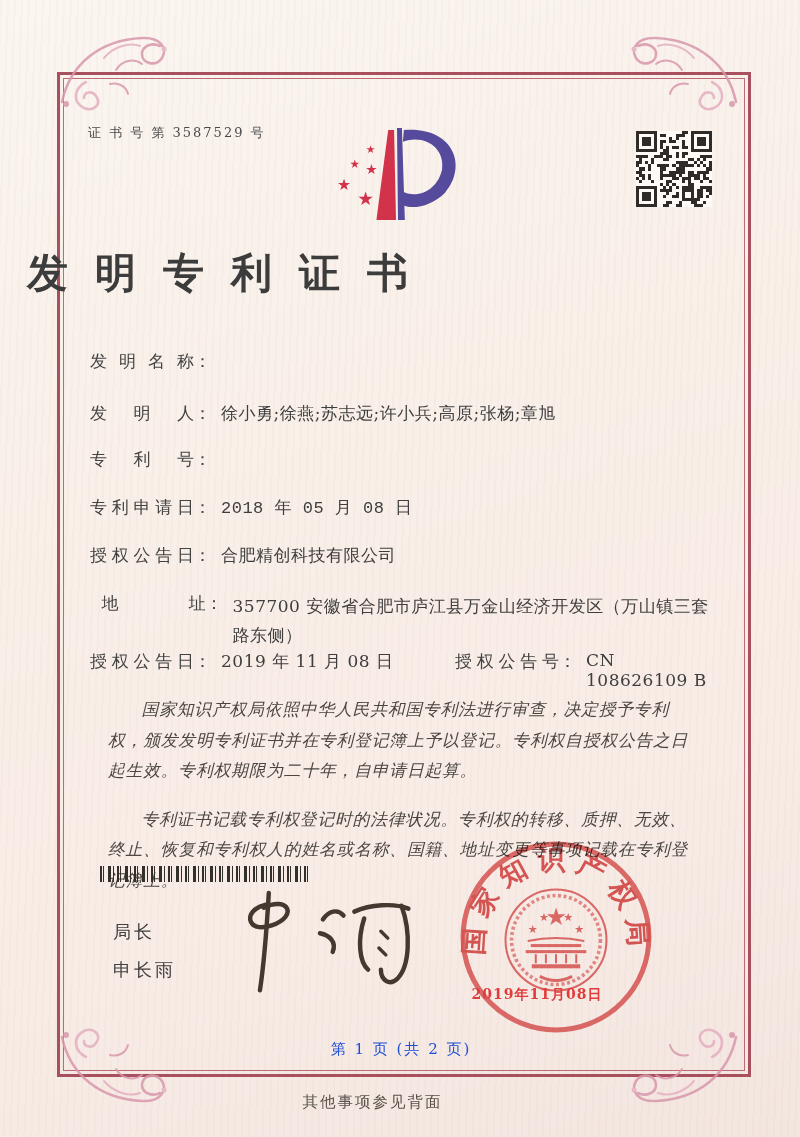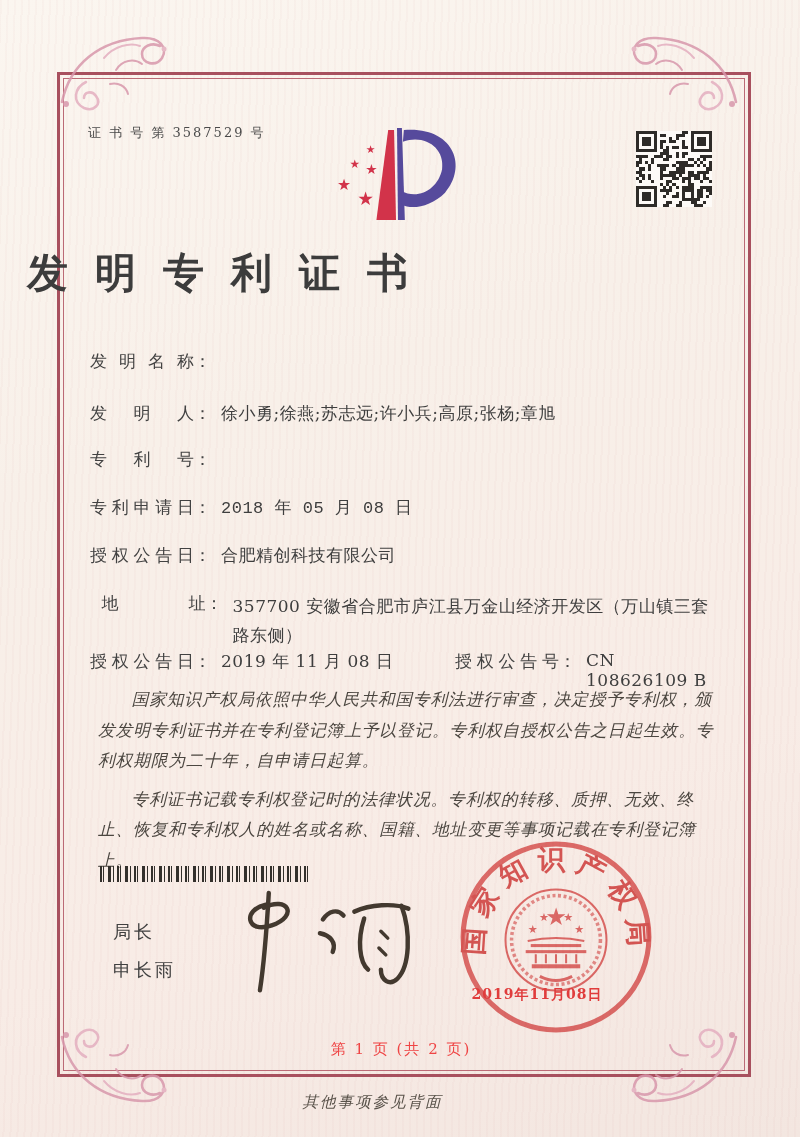--- a/index.html
+++ b/index.html
@@ -39,44 +39,44 @@
   .row .val{margin-left:10px;letter-spacing:.5px;}
   .r1{top:350px;align-items:center;} .r2{top:402px;} .r3{top:448px;} .r4{top:496px;font-family:Liberation Mono, monospace;} .r5{top:544px;} .r6{top:592px;justify-content:center;}
   .r6 .val{max-width:478px;line-height:29px;}
   .r7{top:650px;}
   .grant-right{position:absolute;left:365px;top:0;display:flex;}
   .grant-left{display:flex;}
   .paras{
     position:absolute;left:90px;top:676px;width:632px;z-index:3;
     font-size:16.8px;line-height:30.5px;color:#4b4640;font-style:italic;letter-spacing:.8px;
   }
-  .paras p{margin:8px;text-indent:2em;}
+  .paras p{margin:18px;text-indent:2em;}
   .barcode{
     position:absolute;left:100px;top:866px;width:212px;height:16px;z-index:3;
     background:repeating-linear-gradient(90deg,
       #33302c 0 2px, transparent 2px 3px,
       #33302c 3px 4px, transparent 4px 8px,
       #33302c 8px 11px, transparent 11px 13px,
       #33302c 13px 14px, transparent 14px 17px);
   }
   .officer{position:absolute;left:113px;top:920px;z-index:3;font-size:18px;color:#404040;letter-spacing:3px;}
   .officer div{margin-bottom:14px;}
   .signature{position:absolute;left:205px;top:888px;width:220px;height:118px;z-index:4;}
   .seal{position:absolute;left:455px;top:836px;width:202px;height:202px;z-index:4;mix-blend-mode:multiply;opacity:.93;}
   .seal-date{
     position:absolute;left:437px;top:986px;width:200px;text-align:center;z-index:5;
     color:#e03c3c;font-weight:bold;font-size:14px;letter-spacing:1px;
   }
   .page-info{
     position:absolute;left:57px;width:688px;top:1040px;text-align:center;z-index:3;
-    font-size:15px;color:#ef4444;letter-spacing:2px;
+    font-size:15px;color:#1d4ed8;letter-spacing:2px;
   }
   .back-note{
     position:absolute;left:0;right:55px;top:1092px;text-align:center;z-index:3;
-    font-size:15.5px;color:#59524a;font-style:italic;letter-spacing:2px;
+    font-size:15.5px;color:#59524a;letter-spacing:2px;
   }
 </style>
 </head>
 <body>
 
 <svg width="0" height="0" style="position:absolute">
   <defs>
     <g id="flourish" fill="none" stroke="#d898ac" stroke-width="2.6" stroke-linecap="round">
       <path d="M6,78 C14,40 44,16 86,14 C104,13 112,24 106,34 C100,43 86,40 86,30 C86,22 96,18 104,22"></path>
       <path d="M30,58 C18,64 16,78 28,84 C38,88 46,80 40,72 C36,66 28,68 28,74" stroke="#e4afc0"></path>

